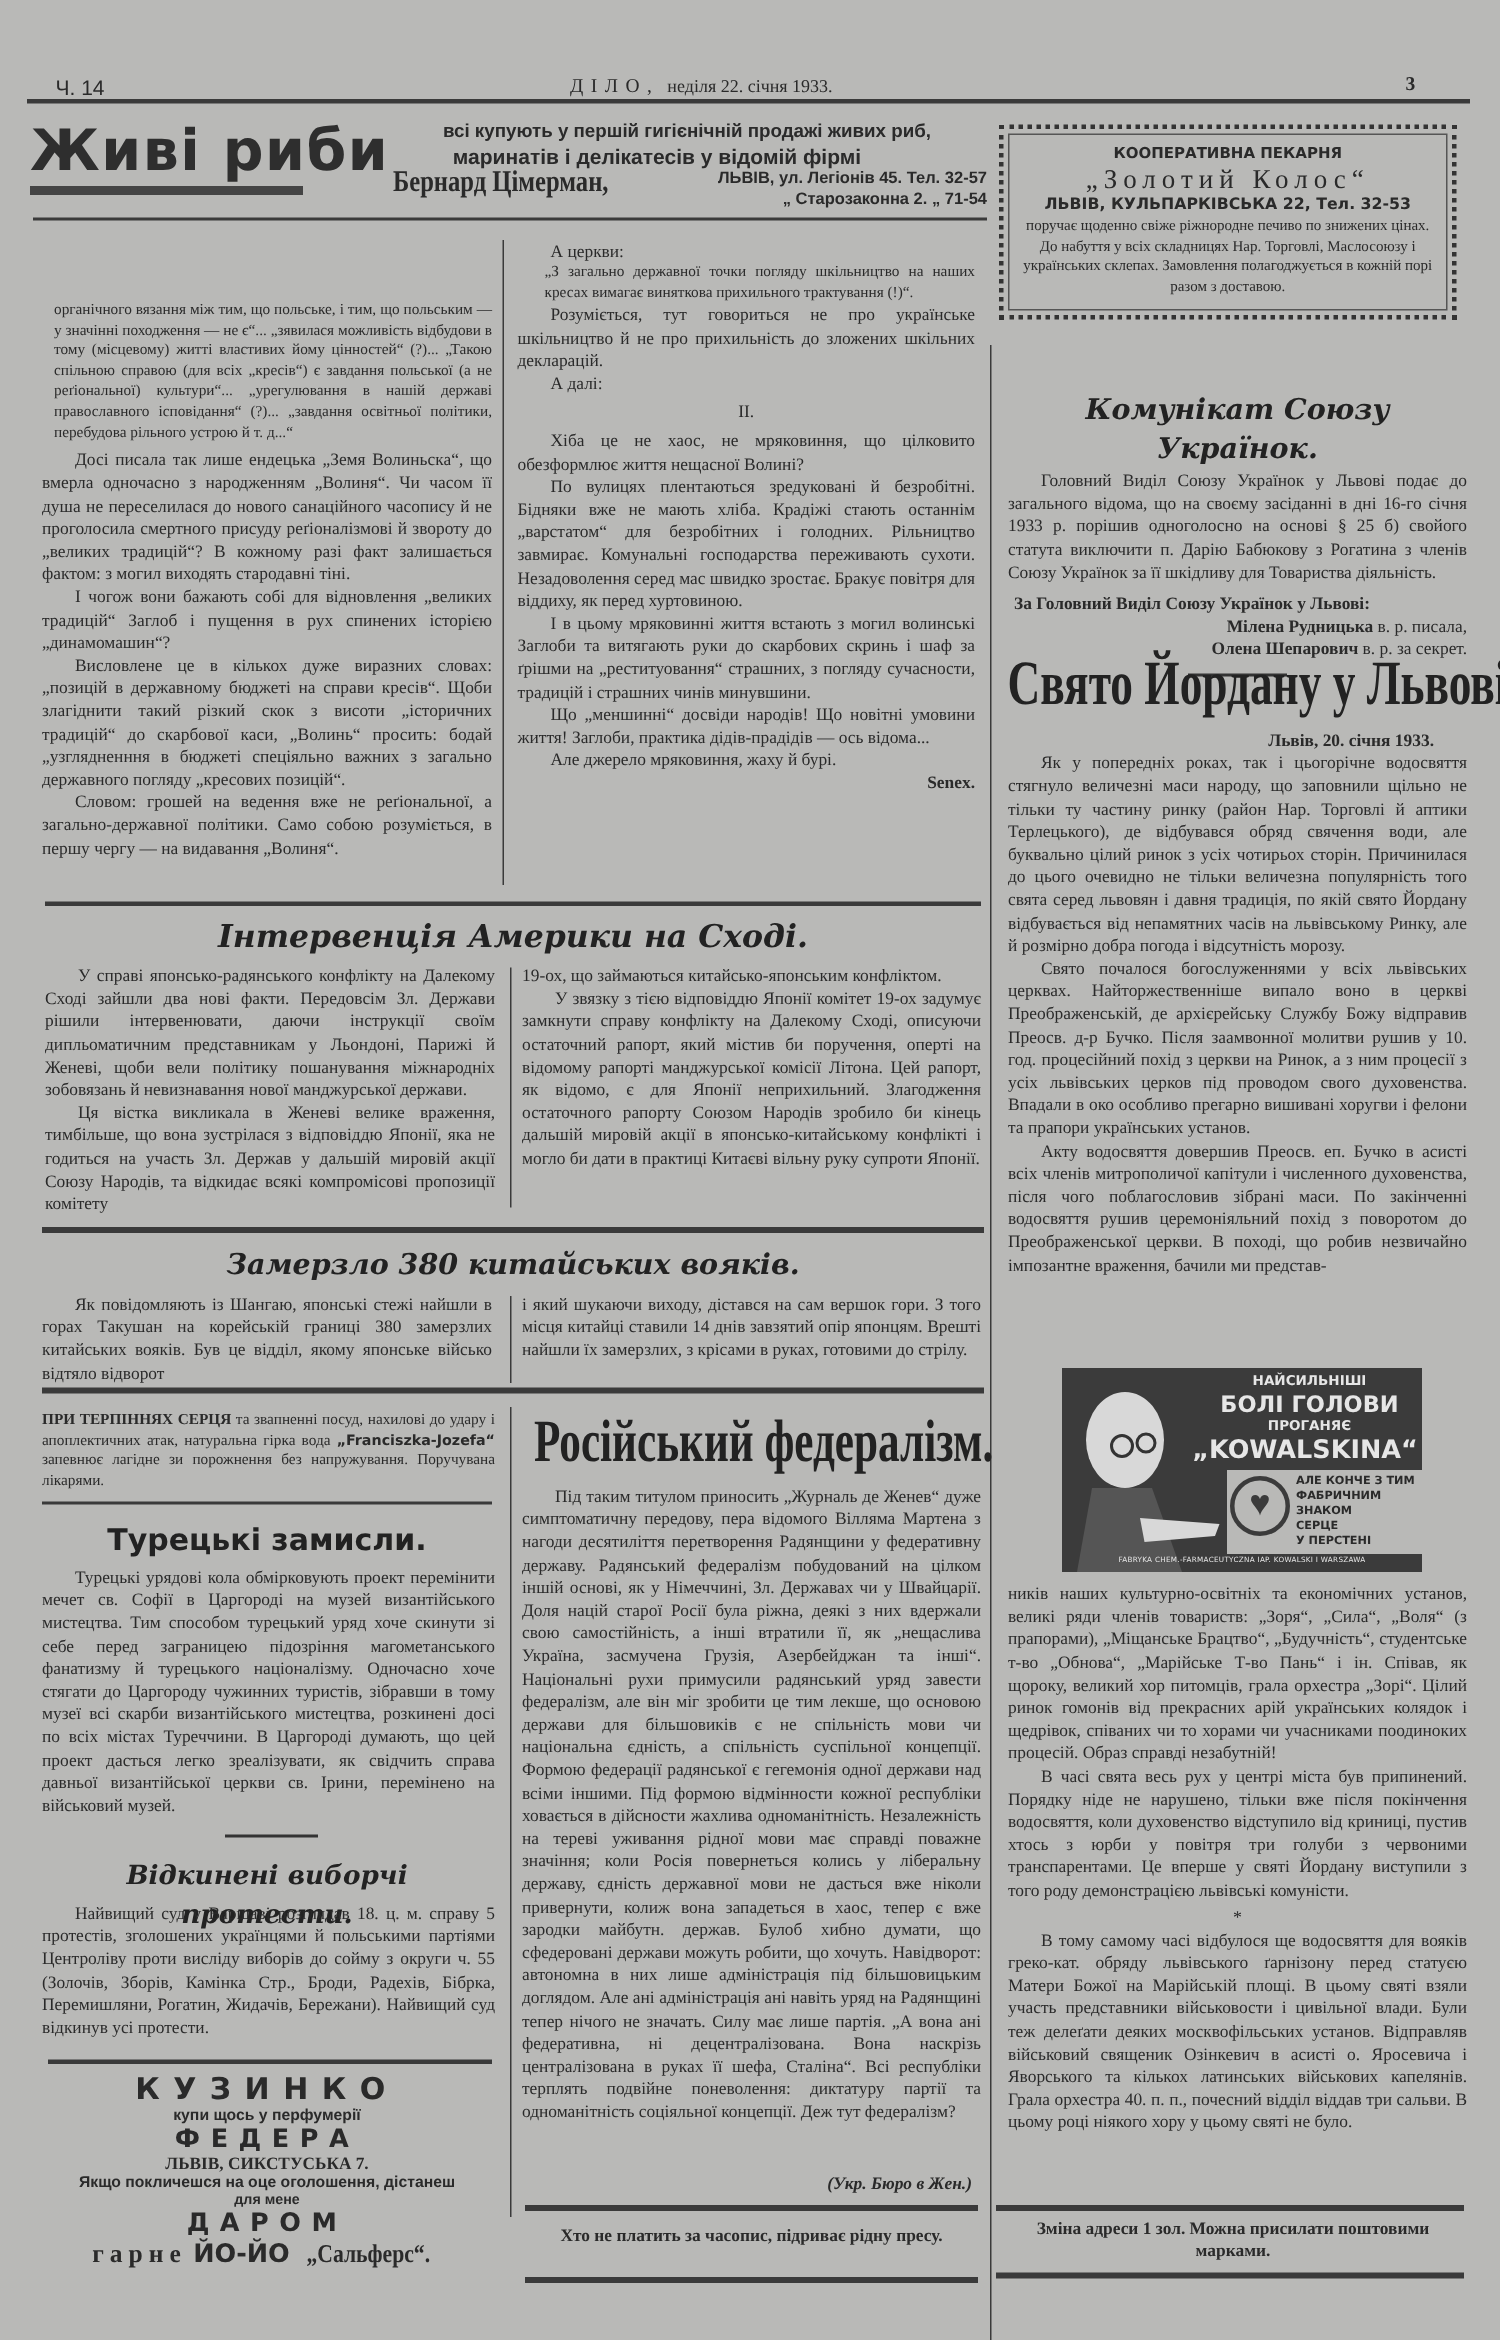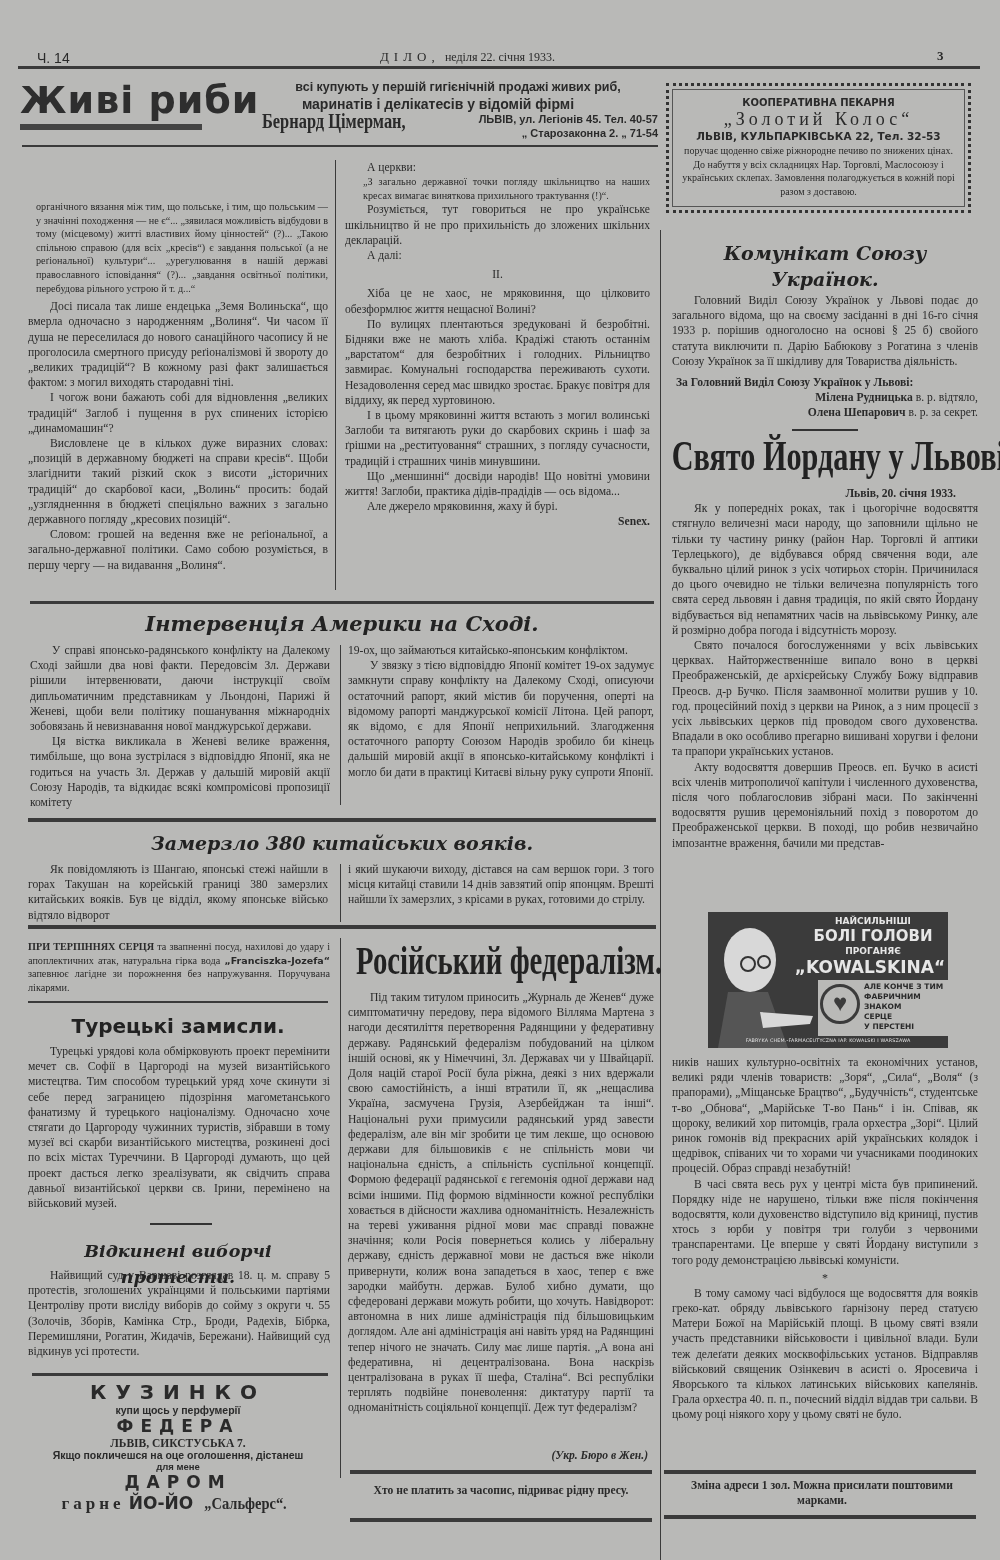--- a/index.html
+++ b/index.html
@@ -31,21 +31,21 @@
 </div>
 <div class="abs" style="left:937px;top:48px;font-size:13px;font-weight:bold;">3</div>
 <div class="rule" style="left:18px;top:66px;width:962px;"></div>
 
 <div class="abs" style="left:18px;top:78px;width:640px;height:62px;">
   <div class="abs" style="left:2px;top:0;font-family:'DejaVu Sans',sans-serif;font-weight:900;font-size:38px;line-height:44px;color:#2e2e2e;letter-spacing:1px;">Живі риби</div>
   <div class="abs" style="left:2px;top:46px;width:182px;height:6px;background:#444;"></div>
   <div class="abs c" style="left:240px;top:2px;width:400px;font-size:12.5px;font-weight:bold;font-family:'Liberation Sans',sans-serif;">всі купують у першій гигієнічній продажі живих риб,</div>
   <div class="abs c" style="left:240px;top:18px;width:360px;font-size:14px;font-weight:bold;font-family:'Liberation Sans',sans-serif;">маринатів і делікатесів у відомій фірмі</div>
   <div class="abs" style="left:244px;top:32px;font-size:20px;font-weight:bold;transform:scaleX(0.82);transform-origin:left;">Бернард Цімерман,</div>
-  <div class="abs r" style="left:420px;top:35px;width:220px;font-size:11px;font-weight:bold;font-family:'Liberation Sans',sans-serif;">ЛЬВІВ, ул. Легіонів 45. Тел. 40-57</div>
+  <div class="abs r" style="left:420px;top:35px;width:220px;font-size:11px;font-weight:bold;font-family:'Liberation Sans',sans-serif;">ЛЬВІВ, ул. Легіонів 45. Тел. 32-57</div>
   <div class="abs r" style="left:420px;top:49px;width:220px;font-size:11px;font-weight:bold;font-family:'Liberation Sans',sans-serif;">„ Старозаконна 2. „ 71-54</div>
 </div>
 <div class="rule" style="left:22px;top:145px;width:636px;height:2px;"></div>
 
 <div class="abs border-orn" style="left:666px;top:83px;width:305px;height:130px;padding:8px 10px;box-sizing:border-box;">
   <div class="c" style="font-family:'DejaVu Sans',sans-serif;font-weight:bold;font-size:10px;margin-top:3px;">КООПЕРАТИВНА ПЕКАРНЯ</div>
   <div class="c" style="font-size:18px;letter-spacing:4px;line-height:22px;">„Золотий Колос“</div>
   <div class="c" style="font-family:'DejaVu Sans',sans-serif;font-weight:bold;font-size:10.5px;">ЛЬВІВ, КУЛЬПАРКІВСЬКА 22, Тел. 32-53</div>
   <p class="small c" style="text-indent:0;text-align:center;font-size:10px;line-height:13.5px;margin-top:2px;">поручає щоденно свіже ріжнородне печиво по знижених цінах. До набуття у всіх складницях Нар. Торговлі, Маслосоюзу і українських склепах. Замовлення полагоджується в кожній порі разом з доставою.</p>
 </div>
@@ -72,24 +72,24 @@
   <p>По вулицях плентаються зредуковані й безробітні. Бідняки вже не мають хліба. Крадіжі стають останнім „варстатом“ для безробітних і голодних. Рільництво завмирає. Комунальні господарства переживають сухоти. Незадоволення серед мас швидко зростає. Бракує повітря для віддиху, як перед хуртовиною.</p>
   <p>І в цьому мряковинні життя встають з могил волинські Заглоби та витягають руки до скарбових скринь і шаф за ґрішми на „реституовання“ страшних, з погляду сучасности, традицій і страшних чинів минувшини.</p>
   <p>Що „меншинні“ досвіди народів! Що новітні умовини життя! Заглоби, практика дідів-прадідів — ось відома...</p>
   <p>Але джерело мряковиння, жаху й бурі.</p>
   <div class="r b">Senex.</div>
 </div>
 
 <div class="vrule" style="left:660px;top:230px;height:1330px;"></div>
 
 <div class="abs" style="left:672px;top:240px;width:306px;">
-  <div class="head-deco" style="font-size:19px;line-height:26px;">Комунікат Союзу Українок.</div>
+  <div class="head-deco" style="font-size:19px;line-height:26px;margin-top:20px;">Комунікат Союзу Українок.</div>
   <p class="txt" style="margin-top:1px;">Головний Виділ Союзу Українок у Львові подає до загального відома, що на своєму засіданні в дні 16-го січня 1933 р. порішив одноголосно на основі § 25 б) свойого статута виключити п. Дарію Бабюкову з Рогатина з членів Союзу Українок за її шкідливу для Товариства діяльність.</p>
   <div class="txt b" style="margin-top:6px;padding-left:4px;">За Головний Виділ Союзу Українок у Львові:</div>
-  <div class="txt r"><b>Мілена Рудницька</b> <span>в. р. відтяло,</span></div>
+  <div class="txt r"><b>Мілена Рудницька</b> <span>в. р. писала,</span></div>
   <div class="txt r"><b>Олена Шепарович</b> <span>в. р. за секрет.</span></div>
   <div style="width:66px;height:2px;background:#333;margin:8px auto 0;"></div>
 </div>
 
 <div class="abs" style="left:672px;top:430px;width:306px;">
   <div class="head-cond" style="font-size:42px;line-height:52px;white-space:nowrap;margin-left:-60px;width:426px;">Свято Йордану у Львові.</div>
   <div class="txt r b" style="padding-right:22px;margin-top:4px;">Львів, 20. січня 1933.</div>
   <p class="txt">Як у попередніх роках, так і цьогорічне водосвяття стягнуло величезні маси народу, що заповнили щільно не тільки ту частину ринку (район Нар. Торговлі й аптики Терлецького), де відбувався обряд свячення води, але буквально цілий ринок з усіх чотирьох сторін. Причинилася до цього очевидно не тільки величезна популярність того свята серед львовян і давня традиція, по якій свято Йордану відбувається від непамятних часів на львівському Ринку, але й розмірно добра погода і відсутність морозу.</p>
   <p class="txt">Свято почалося богослуженнями у всіх львівських церквах. Найторжественніше випало воно в церкві Преображенській, де архієрейську Службу Божу відправив Преосв. д-р Бучко. Після заамвонної молитви рушив у 10. год. процесійний похід з церкви на Ринок, а з ним процесії з усіх львівських церков під проводом свого духовенства. Впадали в око особливо прегарно вишивані хоругви і фелони та прапори українських установ.</p>
   <p class="txt">Акту водосвяття довершив Преосв. еп. Бучко в асисті всіх членів митрополичої капітули і численного духовенства, після чого поблагословив зібрані маси. По закінченні водосвяття рушив церемоніяльний похід з поворотом до Преображенської церкви. В поході, що робив незвичайно імпозантне враження, бачили ми представ-</p>

